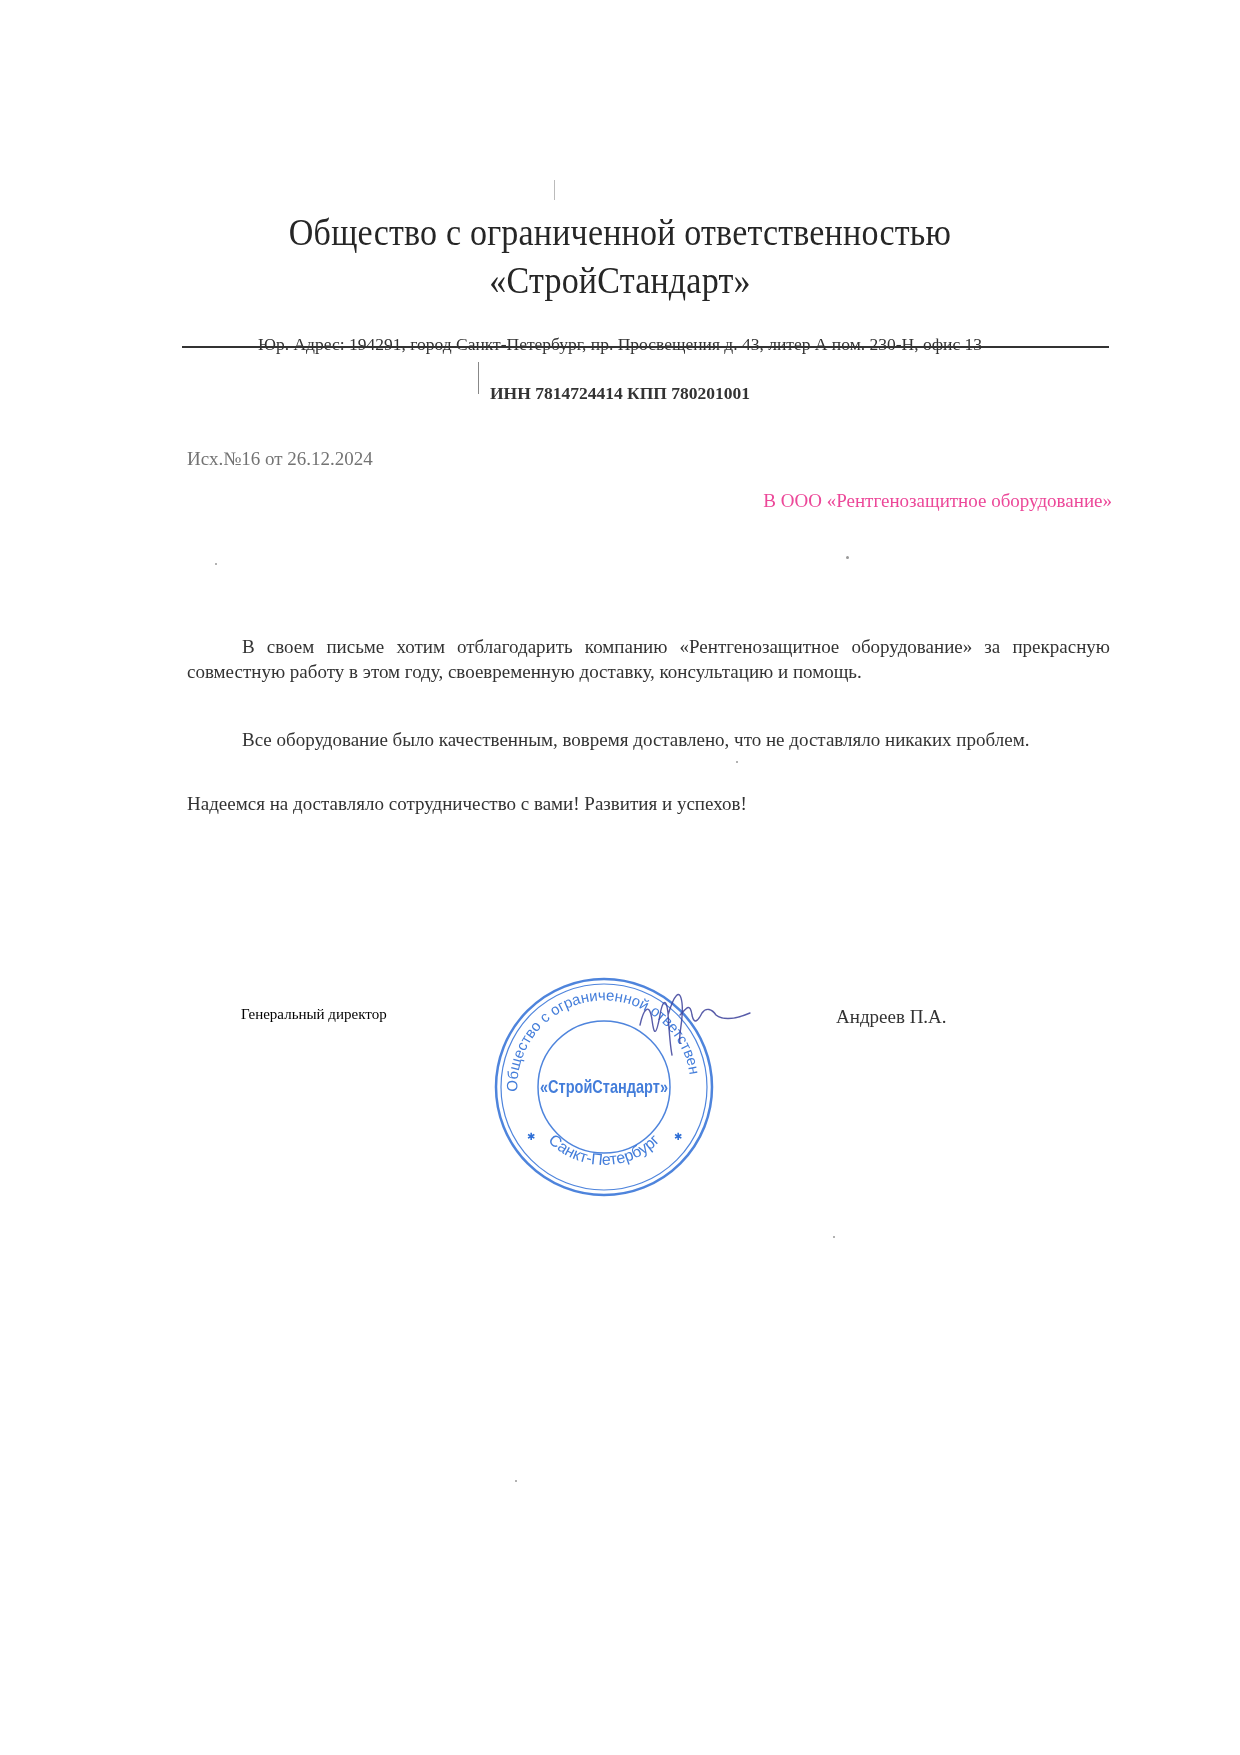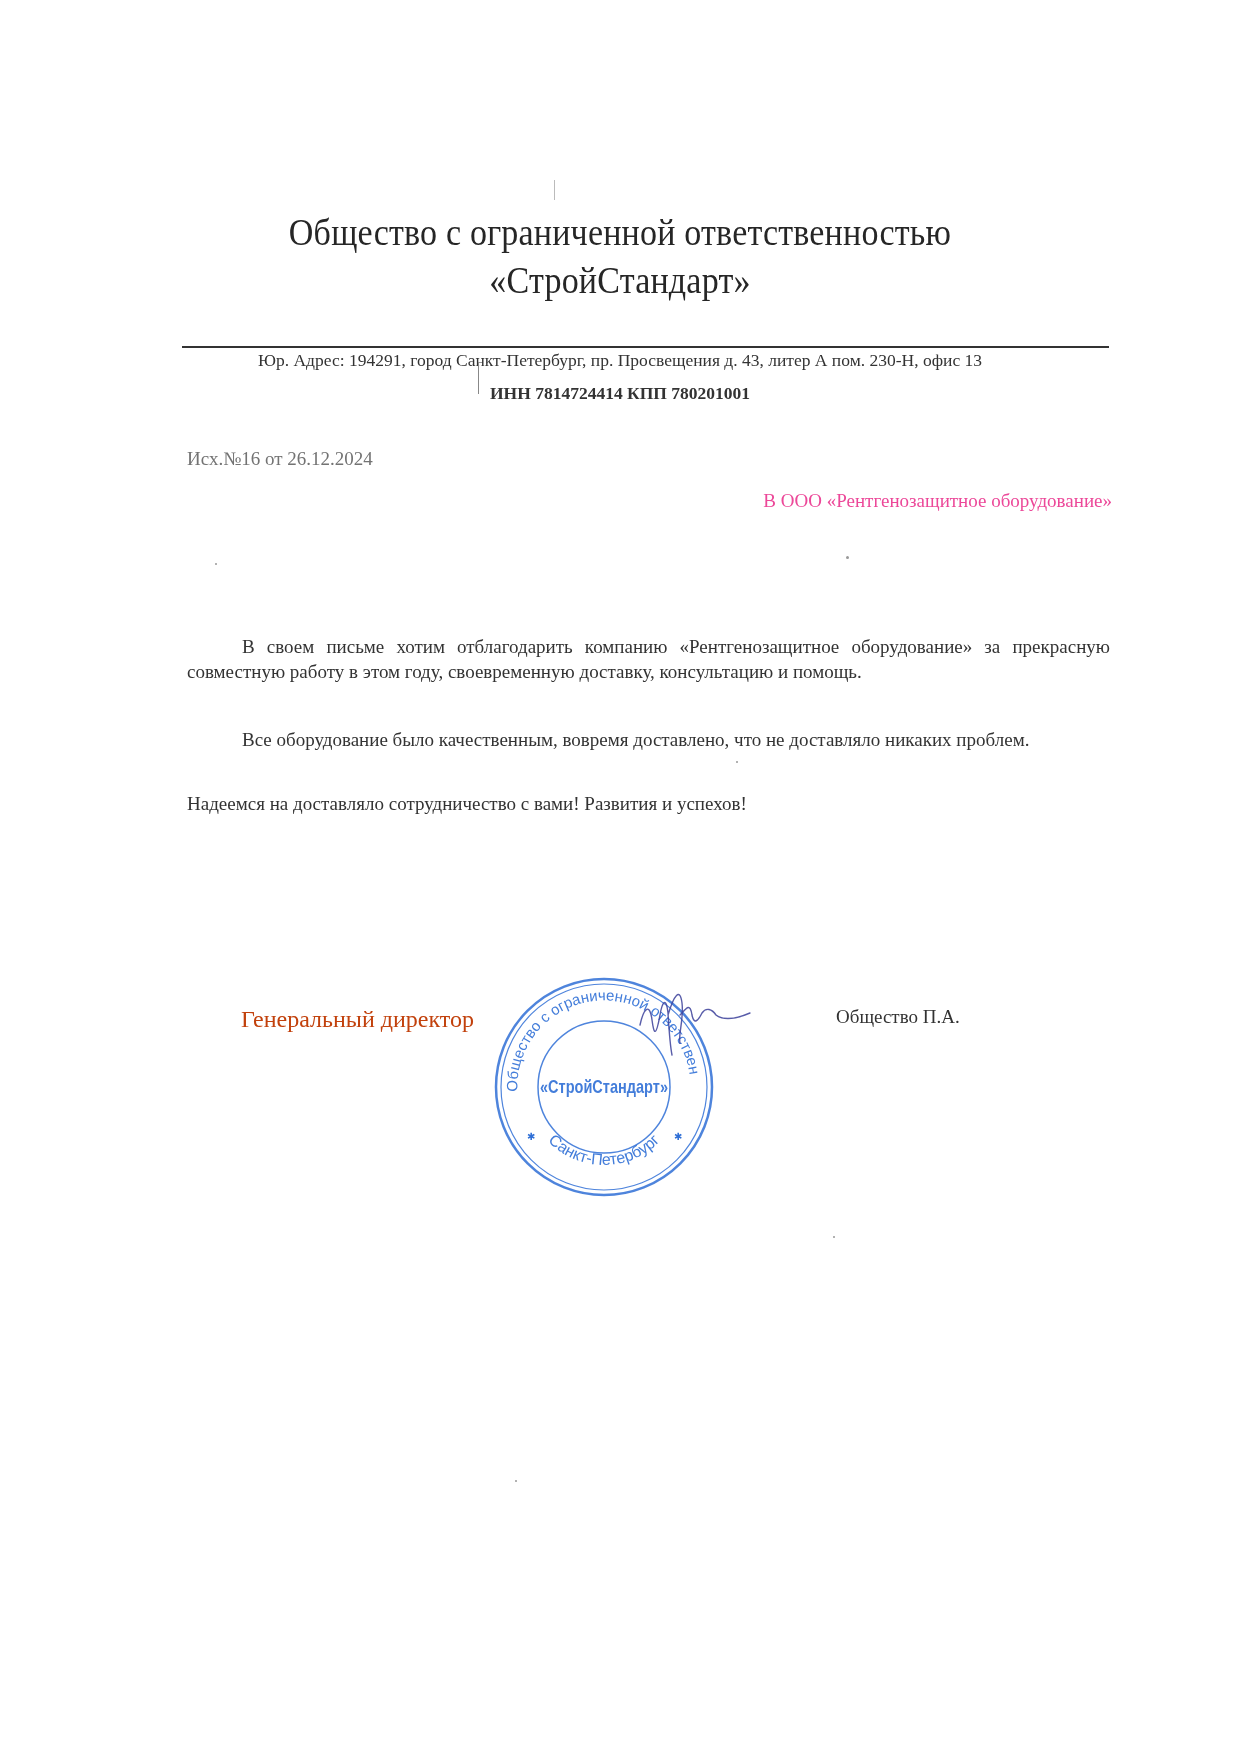--- a/index.html
+++ b/index.html
@@ -17,46 +17,46 @@
   .addr {
     left: 0; width: 1240px; text-align: center; font-size: 17.5px; color: #333;
   }
   .outno { left: 187px; top: 448px; font-size: 19px; color: #737373; }
   .recipient { left: 642px; top: 490px; font-size: 19px; color: #ec4899; width: 470px; text-align: right; }
   .para {
     left: 187px; width: 923px; font-size: 19px; line-height: 25px; color: #333;
     text-align: justify;
   }
   .para.indent { text-indent: 55px; }
-  .sig-left { left: 241px; top: 1006px; font-size: 24px; color: #c2410c; }
+  .sig-left { left: 241px; top: 1006px; font-size: 15px; color: #000000; }
   .sig-right { left: 836px; top: 1006px; font-size: 19px; color: #333; }
   .stamp { left: 489px; top: 972px; width: 230px; height: 230px; }
   .signature { left: 632px; top: 985px; width: 120px; height: 75px; }
   .speck { position: absolute; background: #999; border-radius: 50%; }
 </style>
 </head>
 <body>
 
 <div class="abs title" style="top:208px;">Общество с ограниченной ответственностью</div>
 <div class="abs title" style="top:256px;">«СтройСтандарт»</div>
 
 <div class="abs rule"></div>
 
-<div class="abs addr" style="top:350px;">Юр. Адрес: 194291, город Санкт-Петербург, пр. Просвещения д. 43, литер А пом. 230-Н, офис 13</div>
+<div class="abs addr" style="top:334px;">Юр. Адрес: 194291, город Санкт-Петербург, пр. Просвещения д. 43, литер А пом. 230-Н, офис 13</div>
 <div class="abs addr" style="top:383px;font-weight:bold;">ИНН 7814724414 КПП 780201001</div>
 
 <div class="abs outno">Исх.№16 от 26.12.2024</div>
 <div class="abs recipient">В ООО «Рентгенозащитное оборудование»</div>
 
 <div class="abs para indent" style="top:634px;">В своем письме хотим отблагодарить компанию «Рентгенозащитное оборудование» за прекрасную совместную работу в этом году, своевременную доставку, консультацию и помощь.</div>
 <div class="abs para indent" style="top:711px;margin-top:16px;">Все оборудование было качественным, вовремя доставлено, что не доставляло никаких проблем.</div>
 <div class="abs para" style="top:791px;">Надеемся на доставляло сотрудничество с вами! Развития и успехов!</div>
 
 <div class="abs sig-left">Генеральный директор</div>
-<div class="abs sig-right">Общество П.А.</div>
+<div class="abs sig-right">Андреев П.А.</div>
 
 <svg class="abs stamp" viewBox="0 0 230 230">
   <defs>
     <path id="outerArc" d="M 115,115 m -82,0 a 82,82 0 1,1 164,0"></path>
     <path id="outerArc2" d="M 115,115 m -86,10 a 86,86 0 0,1 172,-20"></path>
     <path id="bottomArc" d="M 115,115 m -78,0 a 78,78 0 0,0 156,0"></path>
   </defs>
   <g fill="none" stroke="#2f6fd6" stroke-opacity="0.85">
     <circle cx="115" cy="115" r="108" stroke-width="2.5"></circle>
     <circle cx="115" cy="115" r="103" stroke-width="1.2"></circle>

